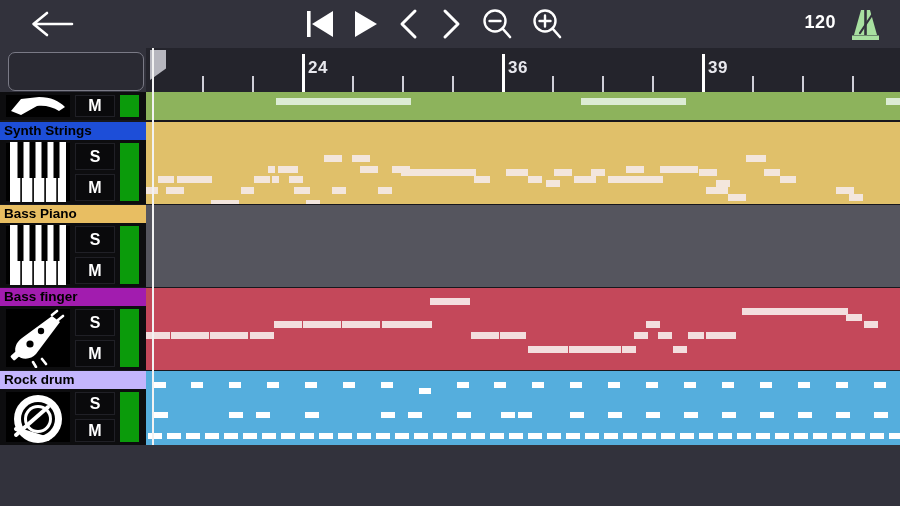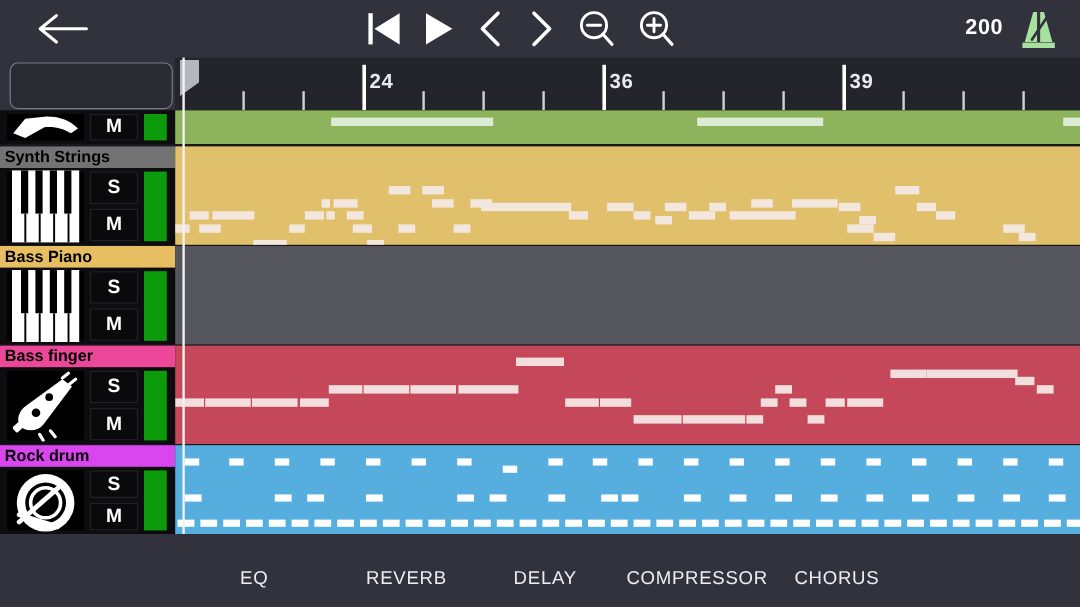--- a/index.html
+++ b/index.html
@@ -160,21 +160,21 @@
       <div class="tb-btn">
         <svg width="32" height="34" viewBox="0 0 32 34">
           <circle cx="14" cy="14" r="10.5" stroke="#ffffff" stroke-width="2.4" fill="none"></circle>
           <path d="M8.5 14 H19.5 M14 8.5 V19.5" stroke="#ffffff" stroke-width="2.4" stroke-linecap="round"></path>
           <path d="M21.5 21.5 L29 30" stroke="#ffffff" stroke-width="2.6" stroke-linecap="round"></path>
         </svg>
       </div>
 
     </div>
 
-    <div class="tempo">200</div>
+    <div class="tempo">120</div>
 
     <div class="metronome">
       <svg width="38" height="34" viewBox="0 0 38 34">
         <path d="M13 2 L22 2 L29 27 L6 27 Z" fill="#a8e0a0"></path>
         <rect x="4" y="27.5" width="27" height="4.5" fill="#a8e0a0"></rect>
         <path d="M26 4 L12 25" stroke="#32323c" stroke-width="2.2" stroke-linecap="round"></path>
         <rect x="16.2" y="2" width="2.6" height="25" fill="#32323c"></rect>
       </svg>
     </div>
   </div>
@@ -222,21 +222,21 @@
           </div>
         </div>
         <div class="tbody" style="background: rgb(141, 179, 92);">
           <div class="note" style="left: 130px; top: 6px; width: 135px; height: 7px; background: rgb(220, 236, 212);"></div>
           <div class="note" style="left: 435px; top: 6px; width: 105px; height: 7px; background: rgb(220, 236, 212);"></div>
           <div class="note" style="left: 740px; top: 6px; width: 14px; height: 7px; background: rgb(220, 236, 212);"></div>
         </div>
       </div>
       <div class="track" style="top: 30px; height: 82px;">
         <div class="thead">
-          <div class="thead-title" style="background: #737373;">Synth Strings</div>
+          <div class="thead-title" style="background: #1d4ed8;">Synth Strings</div>
           <div class="thead-body" style="top: 18px;">
             <div class="inst-icon">
               <svg width="58" height="62" viewBox="0 0 58 62">
                 <rect x="1" y="1" width="56" height="60" fill="#ffffff"></rect>
                 <rect x="8.5" y="1" width="6" height="36" fill="#000000"></rect>
                 <rect x="20.5" y="1" width="6" height="36" fill="#000000"></rect>
                 <rect x="32.5" y="1" width="6" height="36" fill="#000000"></rect>
                 <rect x="44.5" y="1" width="6" height="36" fill="#000000"></rect>
                 <rect x="11.3" y="37" width="1.6" height="24" fill="#000000"></rect>
                 <rect x="23.3" y="37" width="1.6" height="24" fill="#000000"></rect>
@@ -318,21 +318,21 @@
             </div>
             <div class="vol-bar">
               <div class="vol-fill" style="height: 100%;"></div>
             </div>
           </div>
         </div>
         <div class="tbody" style="background: rgb(85, 85, 94);"></div>
       </div>
       <div class="track" style="top: 196px; height: 82px;">
         <div class="thead">
-          <div class="thead-title" style="background: #ec4899;">Bass finger</div>
+          <div class="thead-title" style="background: #a21caf;">Bass finger</div>
           <div class="thead-body" style="top: 18px;">
             <div class="inst-icon">
               <svg width="60" height="60" viewBox="0 0 60 60">
                 <path d="M44 8 L52 14 L28 46 C23 52 13 52 9 47 C5 42 8 34 14 30 Z" fill="#ffffff"></path>
                 <circle cx="22" cy="36" r="3.6" fill="#000000"></circle>
                 <circle cx="33" cy="23" r="3.2" fill="#000000"></circle>
                 <rect x="3" y="45" width="9" height="6" rx="1.5" fill="#ffffff" transform="rotate(-42 7 48)"></rect>
                 <path d="M44 7 L49 3 M50 12 L55 8 M34 51 L38 56 M25 54 L28 59" stroke="#ffffff" stroke-width="2.6" stroke-linecap="round"></path>
               </svg>
             </div>
@@ -368,21 +368,21 @@
           <div class="note" style="left: 560px; top: 44px; width: 30px; height: 7px; background: rgb(243, 222, 222);"></div>
           <div class="note" style="left: 596px; top: 20px; width: 30px; height: 7px; background: rgb(243, 222, 222);"></div>
           <div class="note" style="left: 626px; top: 20px; width: 38px; height: 7px; background: rgb(243, 222, 222);"></div>
           <div class="note" style="left: 664px; top: 20px; width: 38px; height: 7px; background: rgb(243, 222, 222);"></div>
           <div class="note" style="left: 700px; top: 26px; width: 16px; height: 7px; background: rgb(243, 222, 222);"></div>
           <div class="note" style="left: 718px; top: 33px; width: 14px; height: 7px; background: rgb(243, 222, 222);"></div>
         </div>
       </div>
       <div class="track" style="top: 279px; height: 74px;">
         <div class="thead">
-          <div class="thead-title" style="background: #d946ef;">Rock drum</div>
+          <div class="thead-title" style="background: #c4b5fd;">Rock drum</div>
           <div class="thead-body" style="top: 18px;">
             <div class="inst-icon">
               <svg width="60" height="60" viewBox="0 0 60 60">
                 <circle cx="30" cy="32" r="24" fill="#ffffff"></circle>
                 <circle cx="30" cy="32" r="17" fill="#000000"></circle>
                 <circle cx="30" cy="32" r="14" fill="#ffffff"></circle>
                 <circle cx="30" cy="32" r="11" fill="#000000"></circle>
                 <path d="M8 48 L40 20" stroke="#ffffff" stroke-width="4" stroke-linecap="round"></path>
                 <path d="M8 42 L40 52" stroke="#ffffff" stroke-width="4" stroke-linecap="round"></path>
               </svg>
@@ -475,22 +475,15 @@
           <div class="note" style="left: 705px; top: 62px; width: 14px; height: 6px; background: rgb(255, 255, 255);"></div>
           <div class="note" style="left: 724px; top: 62px; width: 14px; height: 6px; background: rgb(255, 255, 255);"></div>
           <div class="note" style="left: 743px; top: 62px; width: 14px; height: 6px; background: rgb(255, 255, 255);"></div>
         </div>
       </div>
     </div>
 
   <div class="playhead-line"></div>
 
   <div class="bottombar">
-    <div class="fx-row" id="fx-row">
-        <div class="fx-btn" style="position: absolute; left: 20px; top: 21px;">EQ</div>
-        <div class="fx-btn" style="position: absolute; left: 125px; top: 21px;">REVERB</div>
-        <div class="fx-btn" style="position: absolute; left: 248px; top: 21px;">DELAY</div>
-        <div class="fx-btn" style="position: absolute; left: 342px; top: 21px;">COMPRESSOR</div>
-        <div class="fx-btn" style="position: absolute; left: 482px; top: 21px;">CHORUS</div>
-      </div>
   </div>
 
 </div>
 
 </body></html>

